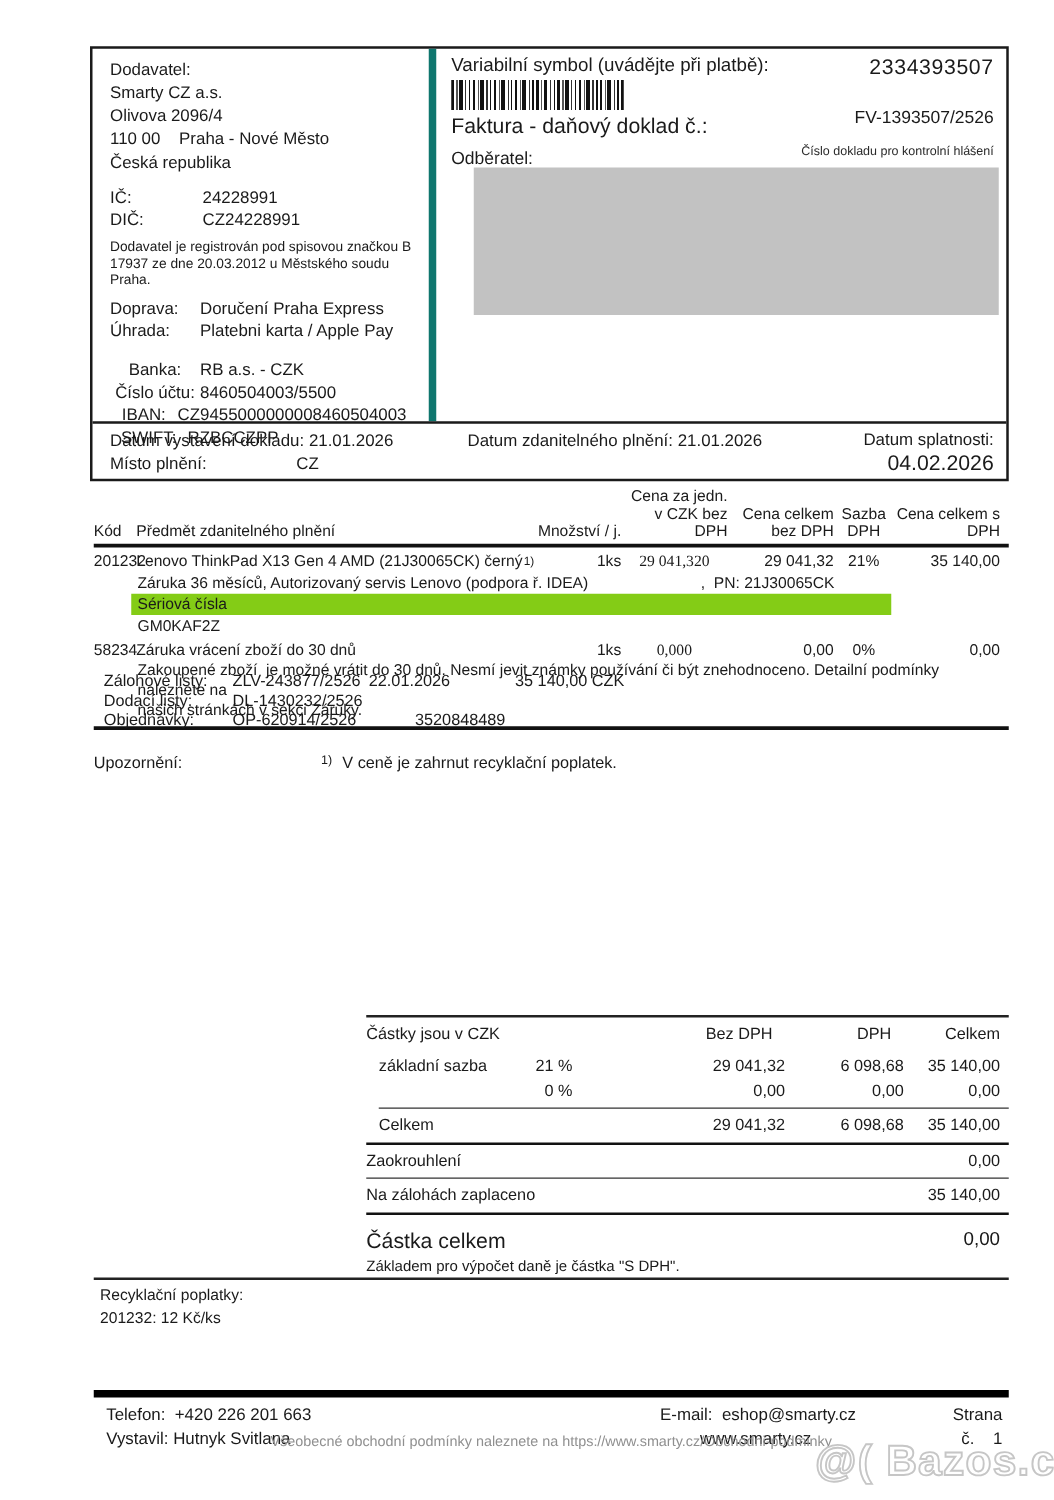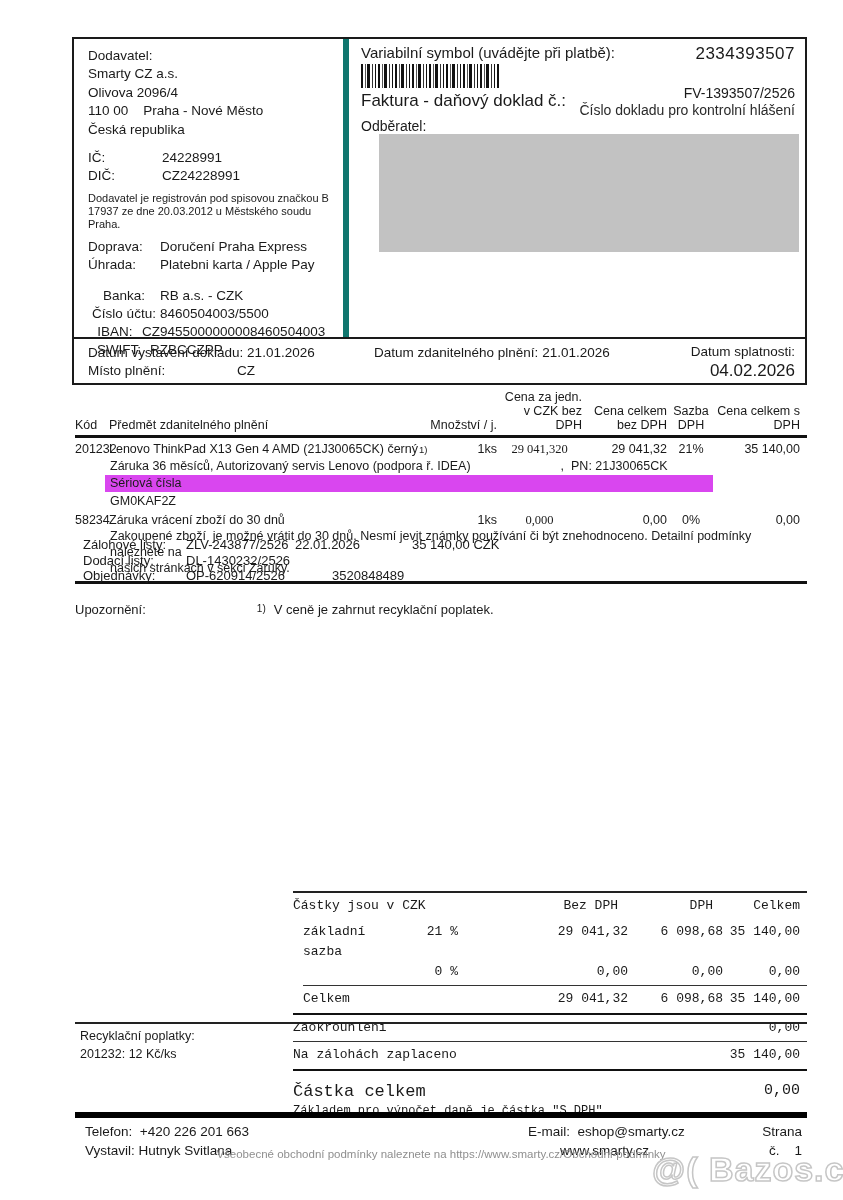--- a/index.html
+++ b/index.html
@@ -27,21 +27,21 @@
             justify-content:space-between; align-items:flex-start; font-size:15px; }
   .vs-num { font-size:17px; letter-spacing:0.5px; }
   .barcode { position:absolute; left:12px; top:25px; width:138px; height:24px;
              background:repeating-linear-gradient(90deg,
                #111 0 2px, #fff 2px 4px, #555 4px 5px, #fff 5px 6px,
                #111 6px 9px, #fff 9px 11px, #333 11px 12px, #fff 12px 14px,
                #111 14px 15px, #fff 15px 17px); }
   .doc-title { position:absolute; left:12px; top:52px; font-size:17px; }
   .fv { position:absolute; right:10px; top:46px; text-align:right; }
   .fv-num { font-size:14px; }
-  .fv-note { font-size:14px; color:#2a2a2a; margin-top:1px; }
+  .fv-note { font-size:10px; color:#2a2a2a; margin-top:15px; }
   .customer-label { position:absolute; left:12px; top:79px; font-size:14px; }
   .redacted { position:absolute; left:30px; top:95px; width:420px; height:118px; background:#c2c2c2; }
 
   .dates-row { border-top:2px solid #1a1a1a; height:46px; display:flex;
                padding:5px 10px 0 14px; font-size:13.5px; }
   .d1 { width:286px; line-height:18px; }
   .place-k { display:inline-block; width:149px; }
   .d2 { flex:1; line-height:18px; }
   .d3 { width:125px; text-align:right; }
   .d3 .due { font-size:17px; margin-top:2px; }
@@ -53,36 +53,36 @@
   .h-code{width:34px;} .h-name{width:310px;} .h-qty{width:78px; text-align:right;}
   .h-unit{width:85px; text-align:right;} .h-tot{width:85px; text-align:right;}
   .h-vat{width:48px; text-align:center;} .h-gross{flex:1; text-align:right; padding-right:7px;}
   .ir { display:flex; line-height:16px; margin-top:3px; }
   .c-code{width:34px;} .c-name{width:310px; white-space:nowrap;} .c-ref{width:30px; font-size:9.5px; padding-top:1px;}
   .c-qty{width:48px; text-align:right;} .c-unit{width:85px; text-align:center;font-family:Liberation Serif, serif;}
   .c-tot{width:85px; text-align:right;} .c-vat{width:48px; text-align:center;}
   .c-gross{flex:1; text-align:right; padding-right:7px;}
   .idesc { margin-left:35px; line-height:16px; }
   .ipn { margin-left:90px; }
-  .serial-hl { margin-left:30px; margin-top:1px; width:608px; background:#d946ef; padding:1px 5px; line-height:15px; }
+  .serial-hl { margin-left:30px; margin-top:1px; width:608px; background:#84cc16; padding:1px 5px; line-height:15px; }
   .serial-val { margin-left:35px; line-height:16px; margin-top:1px; }
   .items-end { border-bottom:3px solid #111; padding-bottom:5px; }
 
   
   .docs { position:absolute; left:75px; top:537px; width:732px; font-size:13px; }
   .dr { display:flex; line-height:15.5px; }
   .doc-label { width:103px; margin-left:8px; }
   .doc-num { width:109px; }
   .doc-num-wide { width:146px; }
   .doc-date { width:117px; }
   .notice { display:flex; margin-top:18px; }
   .notice-ref { width:17px; font-size:10px; padding-top:1px; margin-left:111px; }
 
   
-  .summary { position:absolute; left:293px; top:891px; width:514px; font-size:13px;font-family:Liberation Mono, monospace; }
+  .summary { position:absolute; left:293px; top:812px; width:514px; font-size:13px; }
   .sum-head { display:flex; border-top:2px solid #222; padding:5px 0 9px 0; }
   .sh-title { width:155px; }
   .sh-base { width:170px; text-align:right; }
   .sh-vat { width:95px; text-align:right; }
   .sh-total { flex:1; text-align:right; padding-right:7px; }
   .sr { display:flex; line-height:20px;margin-left:10px; }
   .s-label{width:100px;} .s-rate{width:55px; text-align:right;}
   .s-base{width:170px; text-align:right;} .s-vat{width:95px; text-align:right;}
   .s-total{flex:1; text-align:right; padding-right:7px;}
   .thin-rule { border-top:1px solid #333; margin-top:3px; padding-top:3px; }

